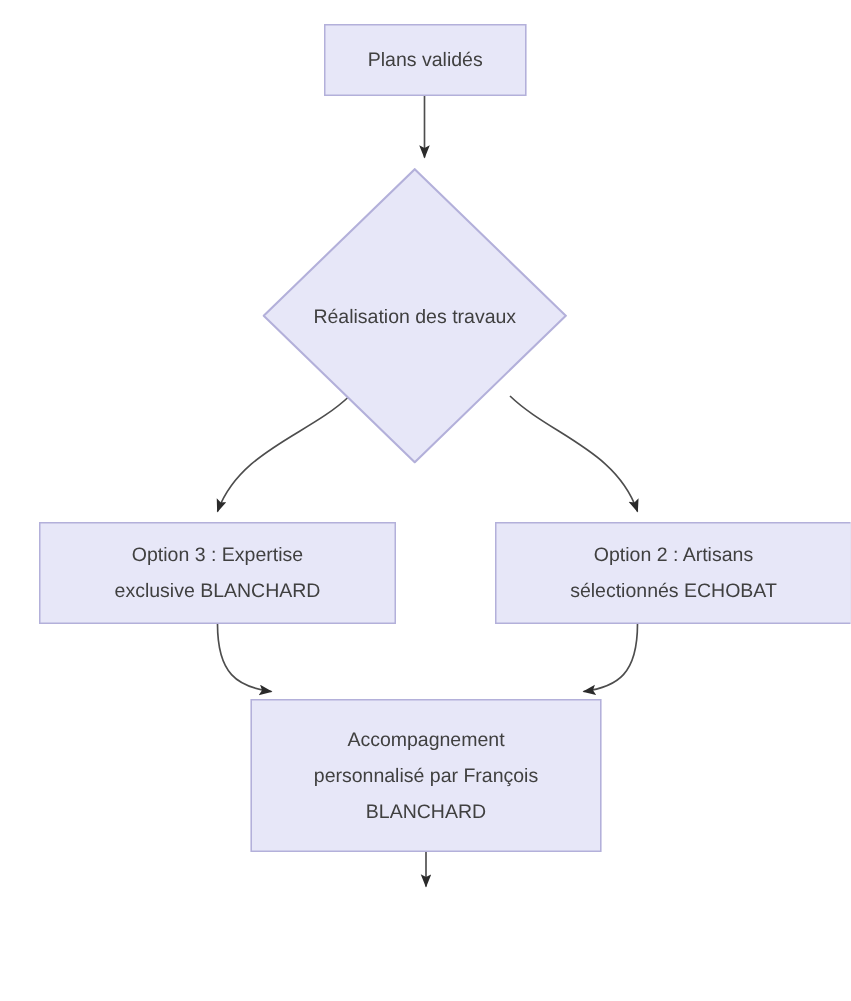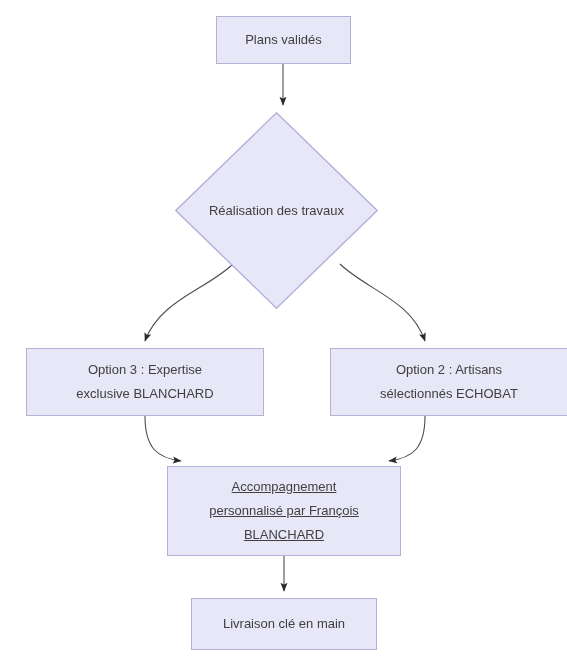--- a/index.html
+++ b/index.html
@@ -62,21 +62,21 @@
   .decision .node-label {
     position: relative;
     z-index: 2;
   }
 
   
   #node-plans-valides   { left: 216px; top: 16px;  width: 135px; height: 48px; }
   #node-realisation     { left: 175px; top: 112px; width: 203px; height: 197px; }
   #node-option-1        { left: 26px;  top: 348px; width: 238px; height: 68px; }
   #node-option-2        { left: 306px; top: 348px; width: 238px; height: 68px; margin-left: 24px; }
-  #node-accompagnement  { left: 167px; top: 466px; width: 234px; height: 90px; text-decoration: underline; }
+  #node-accompagnement  { left: 167px; top: 466px; width: 234px; height: 102px; }
   #node-livraison       { left: 191px; top: 598px; width: 186px; height: 52px; }
 </style>
 </head>
 <body>
 
 <div id="flow-canvas">
 
   <svg class="edge-layer" viewBox="0 0 567 667" width="567" height="667" xmlns="http://www.w3.org/2000/svg">
     <defs>
       <marker id="arrowhead" markerWidth="9" markerHeight="9" refX="7.4" refY="3.2" orient="auto" markerUnits="strokeWidth">
@@ -117,17 +117,14 @@
     <span class="node-label">Option 2 : Artisans
 sélectionnés ECHOBAT</span>
   </div>
 
   <div class="node process" id="node-accompagnement">
     <span class="node-label">Accompagnement
 personnalisé par François
 BLANCHARD</span>
   </div>
 
-  <div class="node process" id="node-livraison">
-    <span class="node-label">Livraison clé en main</span>
-  </div>
 
 </div>
 
 </body></html>

